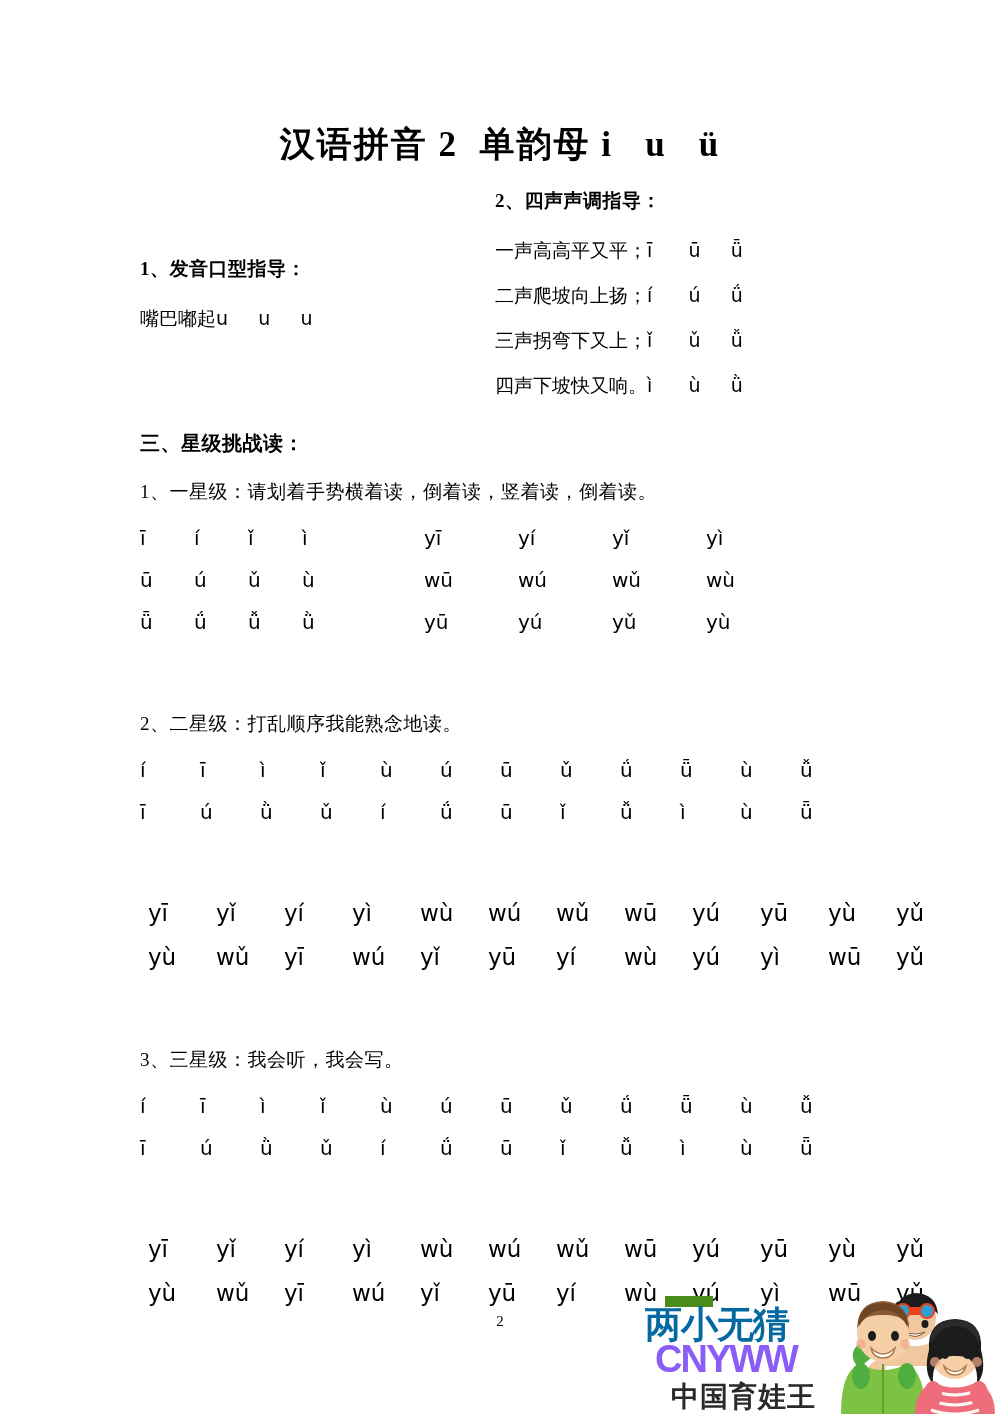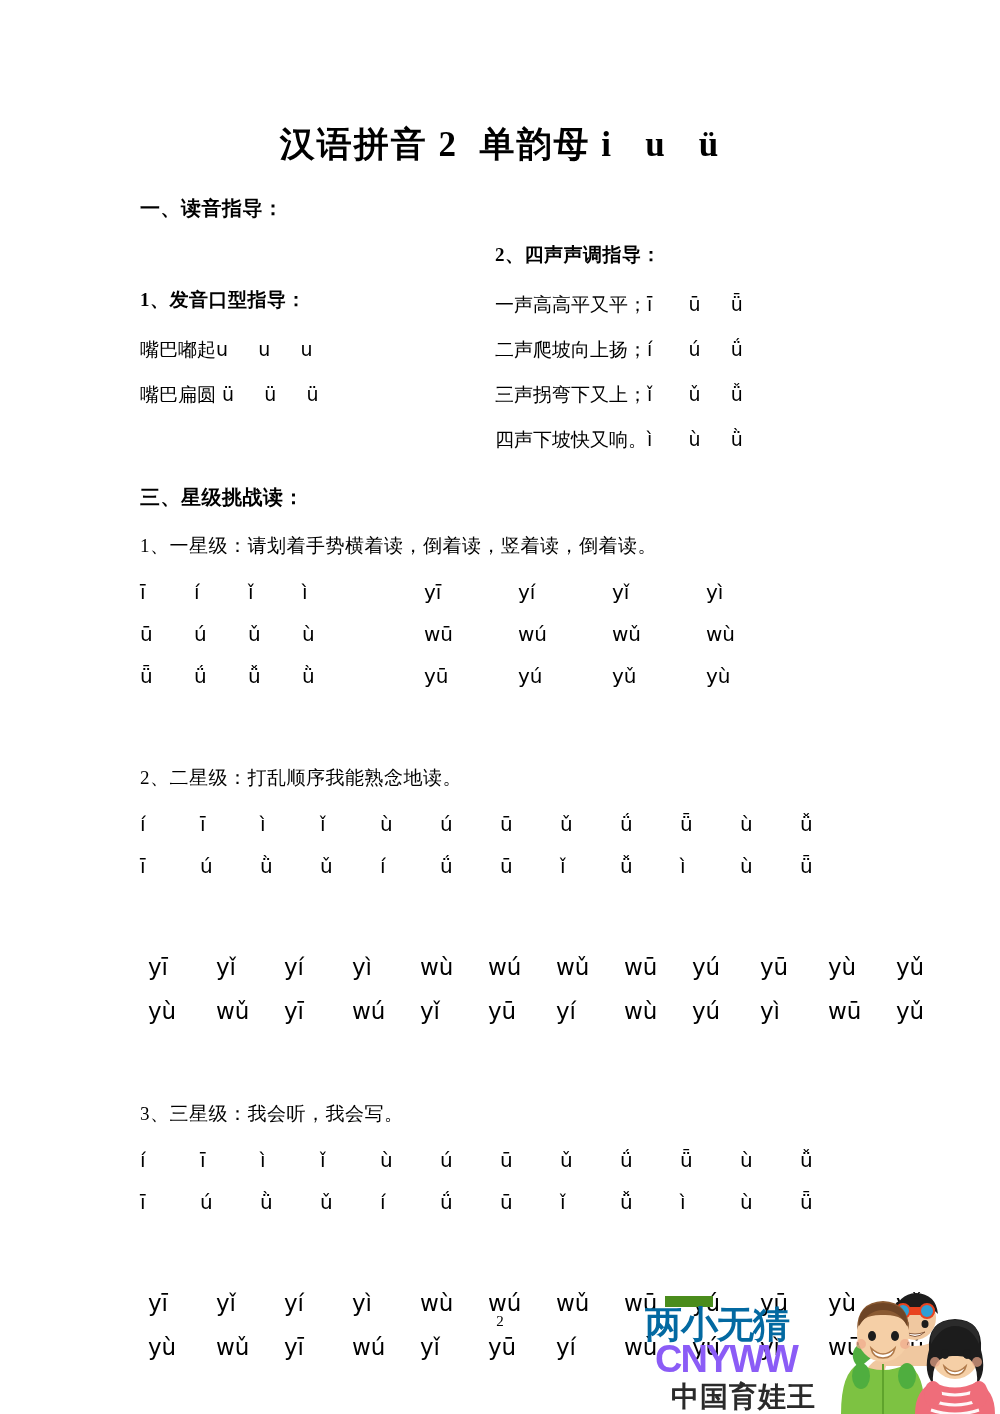--- a/index.html
+++ b/index.html
@@ -183,28 +183,26 @@
     height: 124px;
   }
 </style>
 </head>
 <body>
 
 <div class="page">
 
   <h1 class="doc-title">汉语拼音 2  单韵母 i   u   ü</h1>
 
-  <div class="sec-head">一、读音指导：</div>
 
   <div class="guide">
     <div class="guide-col-left">
       <div class="sub-head">1、发音口型指导：</div>
       <div class="guide-rows">
         <div class="guide-row"><span class="hanzi">嘴巴嘟起</span><span class="vowels">u     u     u</span></div>
-        <div class="guide-row"><span class="hanzi">嘴巴扁圆</span><span class="vowels"> ü     ü     ü</span></div>
       </div>
     </div>
 
     <div class="guide-col-right">
       <div class="sub-head">2、四声声调指导：</div>
       <div class="guide-rows">
         <div class="guide-row"><span class="hanzi">一声高高平又平；</span><span class="vowels">ī      ū     ǖ</span></div>
         <div class="guide-row"><span class="hanzi">二声爬坡向上扬；</span><span class="vowels">í      ú     ǘ</span></div>
         <div class="guide-row"><span class="hanzi">三声拐弯下又上；</span><span class="vowels">ǐ      ǔ     ǚ</span></div>
         <div class="guide-row"><span class="hanzi">四声下坡快又响。</span><span class="vowels">ì      ù     ǜ</span></div>

